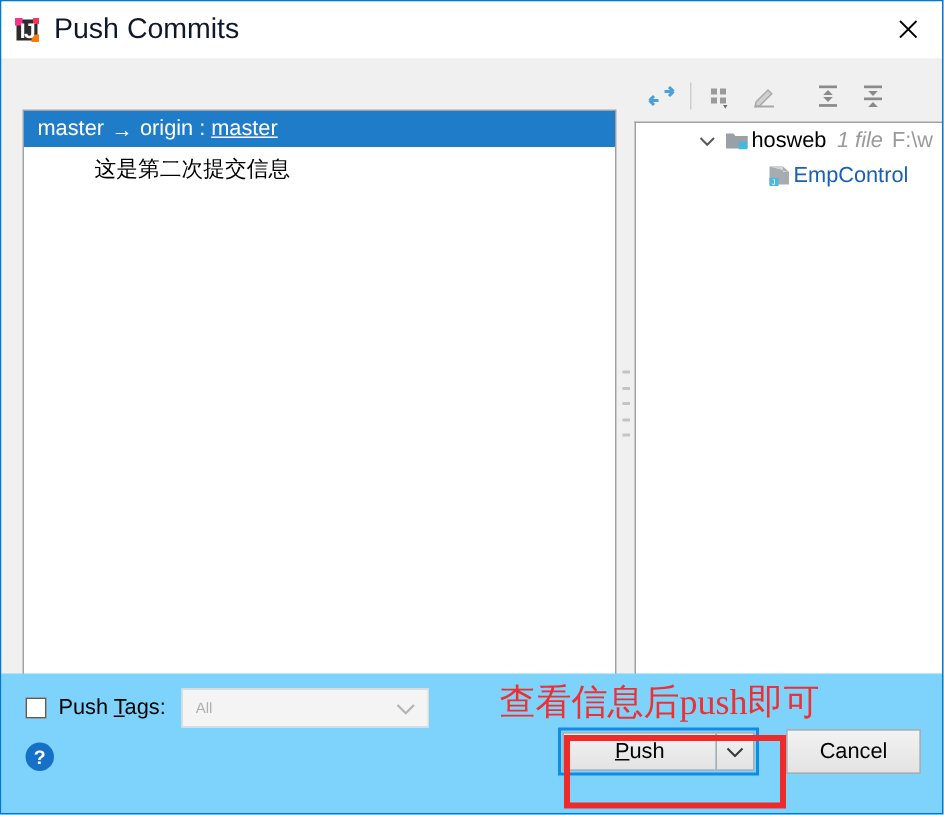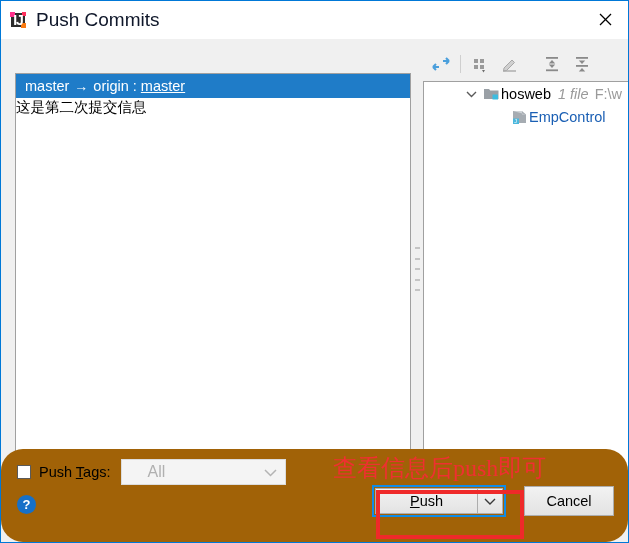--- a/index.html
+++ b/index.html
@@ -121,21 +121,22 @@
   }
   .commit-head-row .remote-link {
   }
   .commit-head-row .colon { margin: 0 4px; }
   .commit-head-row .remote-branch-link {
     text-decoration: underline;
   }
   .commit-msg-row {
     height: 24px;
     display: flex;
-    align-items: flex-start;
+    align-items: flex-end;
+    padding-left: 47px;
     font-size: 14.5px;
     color: #000000;
     white-space: nowrap;
   }
   #commit-hscroll {
     position: absolute;
     left: 0; right: 0; bottom: 0;
     height: 16px;
     background: #f0f0f0;
     border-top: 1px solid #d8d8d8;
@@ -240,22 +241,21 @@
     margin-left: 6px;
   }
   .indent-1 { padding-left: 22px; }
   .indent-2 { padding-left: 48px; }
 
   
   #bottom {
     height: 93px;
     min-height: 93px;
     position: relative;
-    background: #a16207;
-    border-radius: 22px;
+    background: #7dd3fc;
   }
   #push-tags-row {
     position: absolute;
     left: 16px; top: 10px;
     display: flex;
     align-items: center;
   }
   #push-tags-checkbox {
     width: 14px; height: 14px;
     border: 1px solid #5a5a5a;
@@ -275,22 +275,22 @@
     width: 165px; height: 26px;
     box-sizing: border-box;
     border: 1px solid #dcdcdc;
     background: #f4f4f4;
     display: flex;
     align-items: center;
     position: relative;
     cursor: default;
   }
   #tags-select-value {
-    margin-left: 26px;
-    font-size: 16px;
+    margin-left: 9px;
+    font-size: 10px;
     color: #b0b0b0;
   }
   #tags-select-arrow {
     position: absolute;
     right: 8px; top: 0; bottom: 0;
     display: flex;
     align-items: center;
   }
   #help-button {
     position: absolute;

